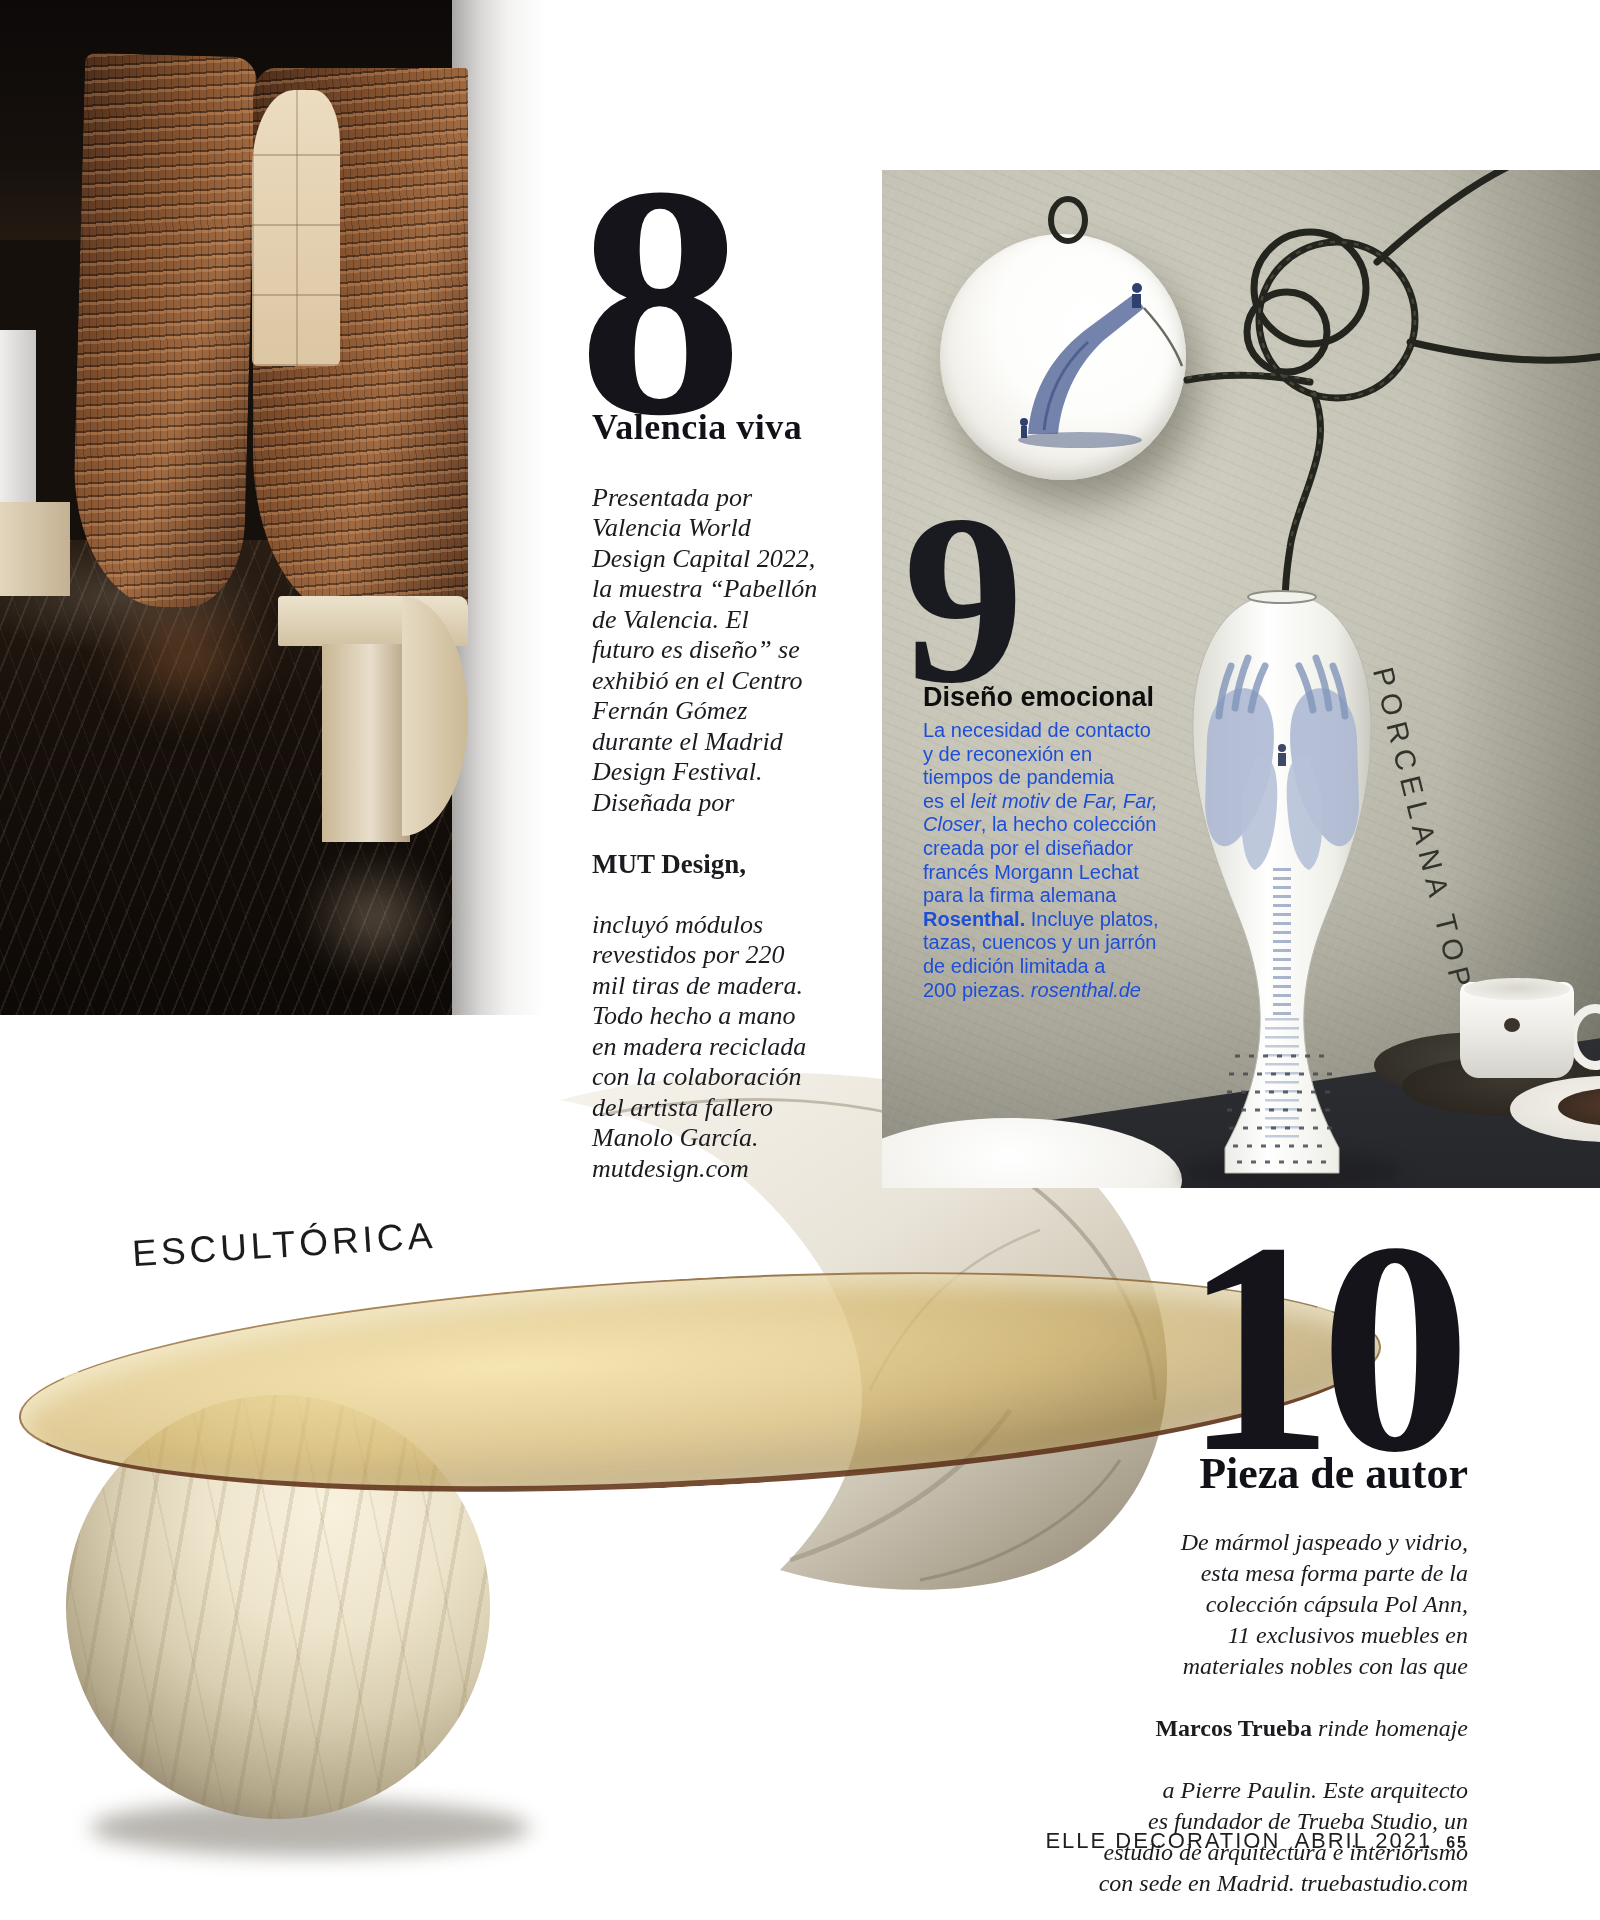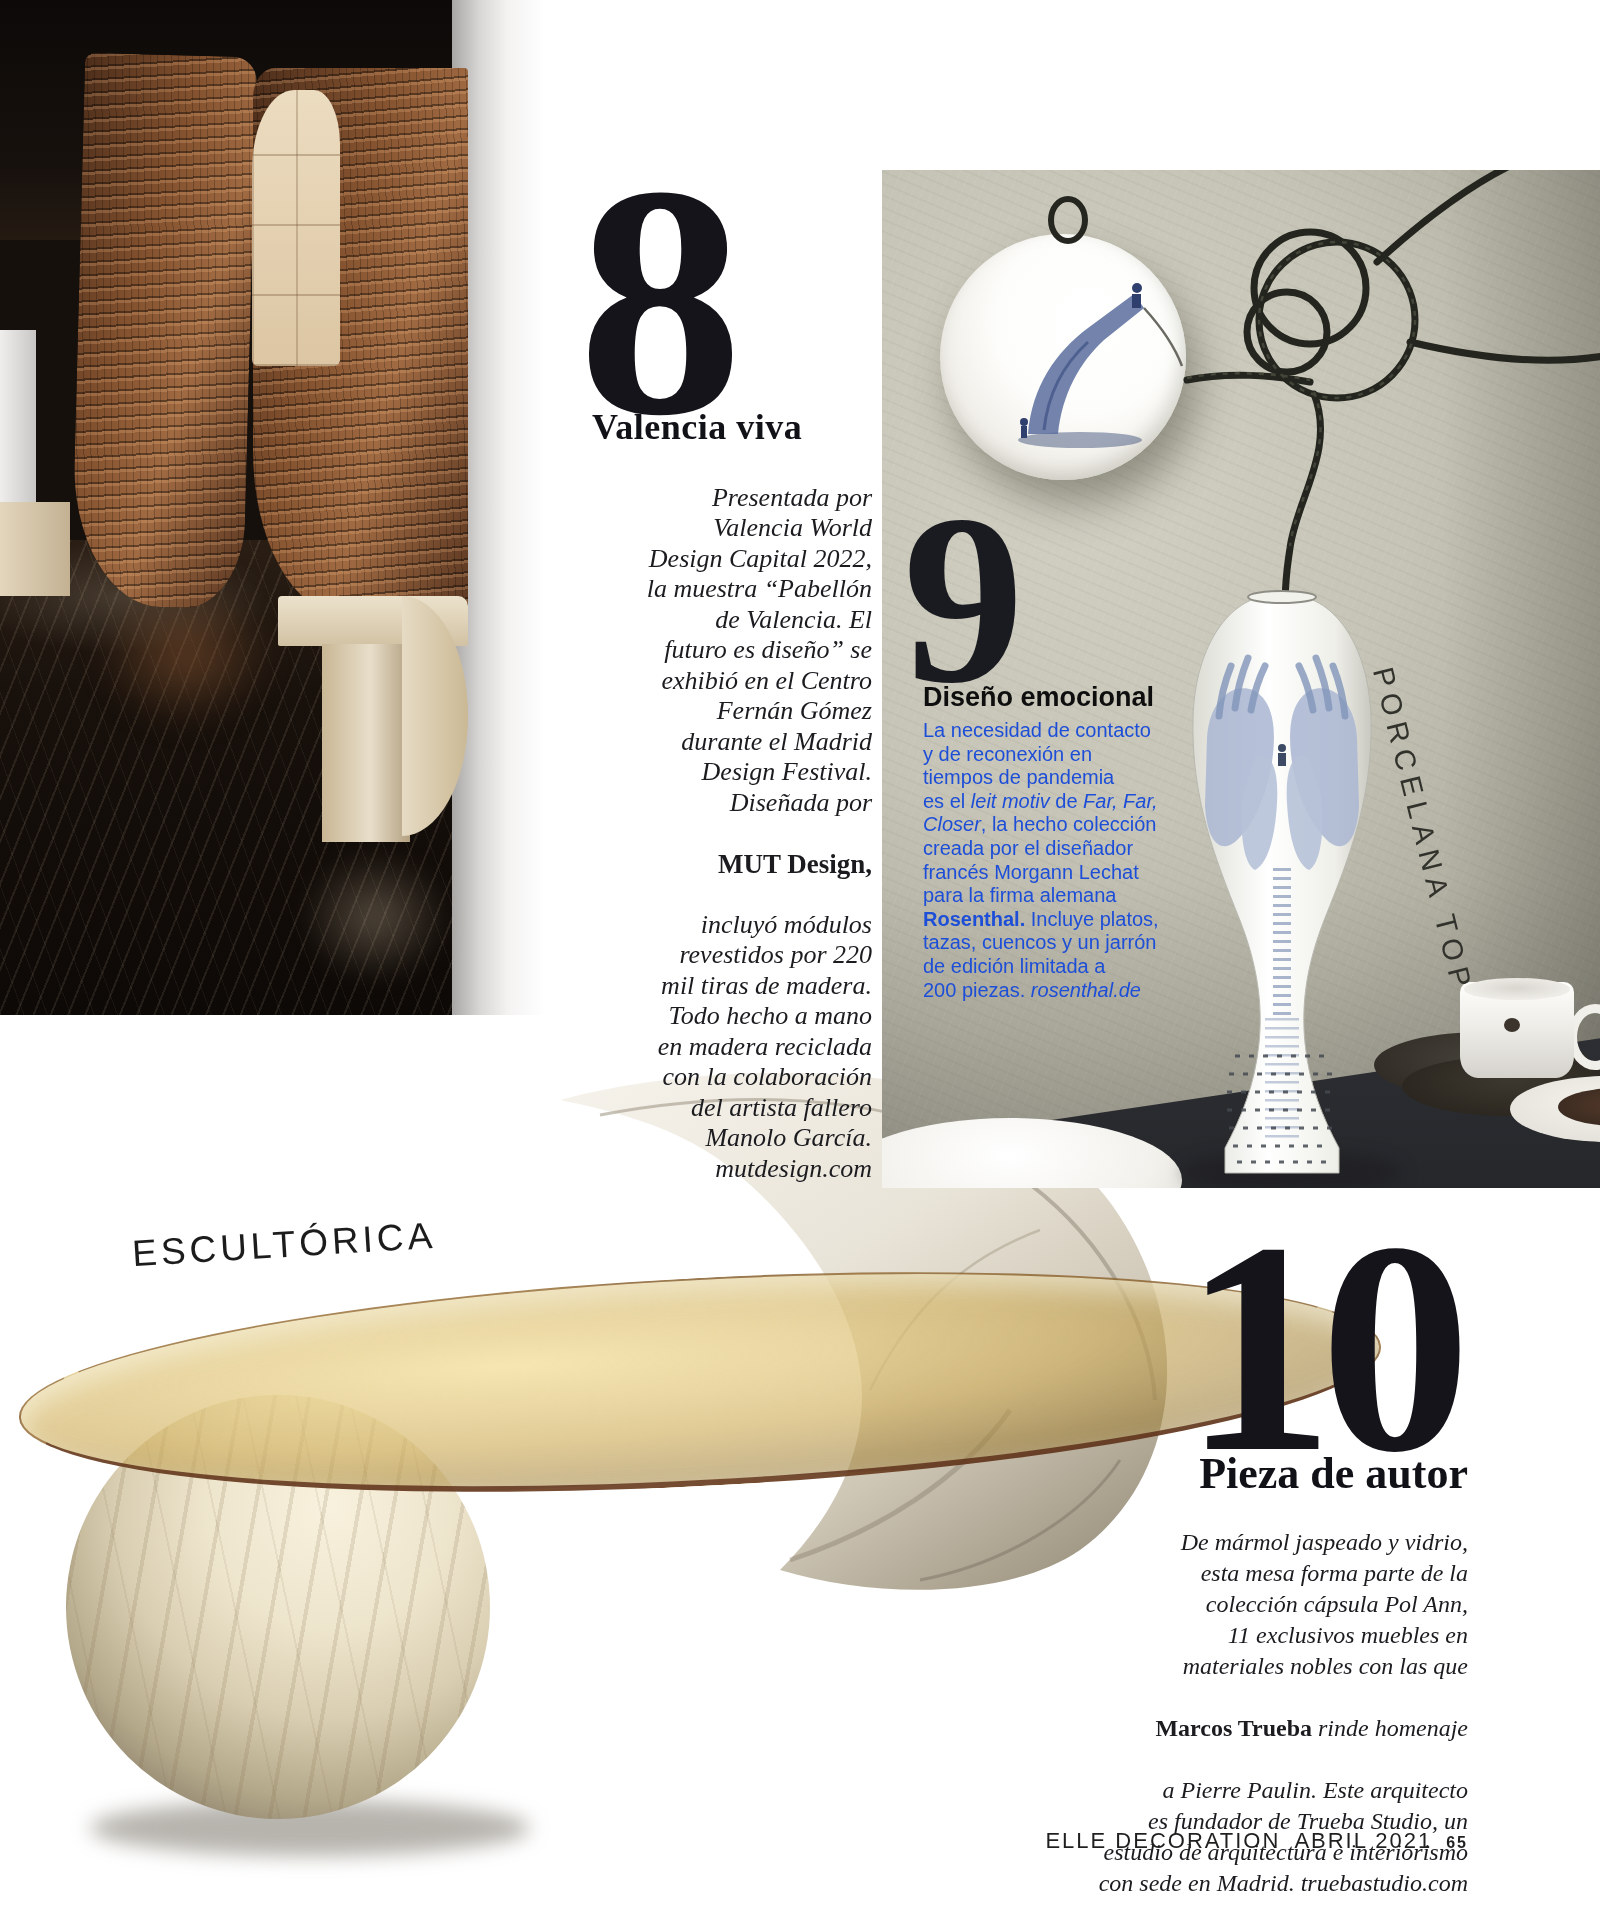--- a/index.html
+++ b/index.html
@@ -101,21 +101,21 @@
 
   
   .numeral{font-family:"Liberation Serif",serif;font-weight:bold;color:#14141a;line-height:1;z-index:6;}
   .num8{left:578px;top:136px;font-size:330px;}
   .num9{left:903px;top:478px;font-size:242px;color:#1a1b20;}
   .num10{top:1196px;right:143px;font-size:302px;letter-spacing:-14px;}
   .serif-title{font-family:"Liberation Serif",serif;font-weight:bold;color:#111118;z-index:6;}
   .t8{left:592px;top:406px;font-size:36px;letter-spacing:0.5px;}
   .t10{top:1448px;right:132px;font-size:44px;}
   .ital{font-family:"Liberation Serif",serif;font-style:italic;color:#1b1b20;white-space:pre-line;z-index:6;}
-  .body8{left:592px;top:452px;width:280px;font-size:26px;line-height:30.5px;text-align:right;}
+  .body8{left:592px;top:452px;width:280px;font-size:26px;line-height:30.5px;}
   .bold-line{font-style:normal;font-weight:bold;font-size:27px;}
   .body10{top:1496px;right:132px;width:440px;font-size:24px;line-height:31px;text-align:right;}
   .body10 .bold-in, .sans-b{font-style:normal;font-weight:bold;}
   .sans-title{left:923px;top:682px;font-family:"Liberation Sans",sans-serif;font-weight:bold;
       font-size:27px;color:#0e0e0e;z-index:6;}
   .body9{left:923px;top:719px;width:250px;font-family:"Liberation Sans",sans-serif;
       font-size:20px;line-height:23.6px;color:#1d4ed8;z-index:6;}
   .body9 .ln{white-space:pre-line;}
   .body9 .it{font-style:italic;}
   .esc-label{left:132px;top:1224px;font-family:"Liberation Sans",sans-serif;font-size:37px;

